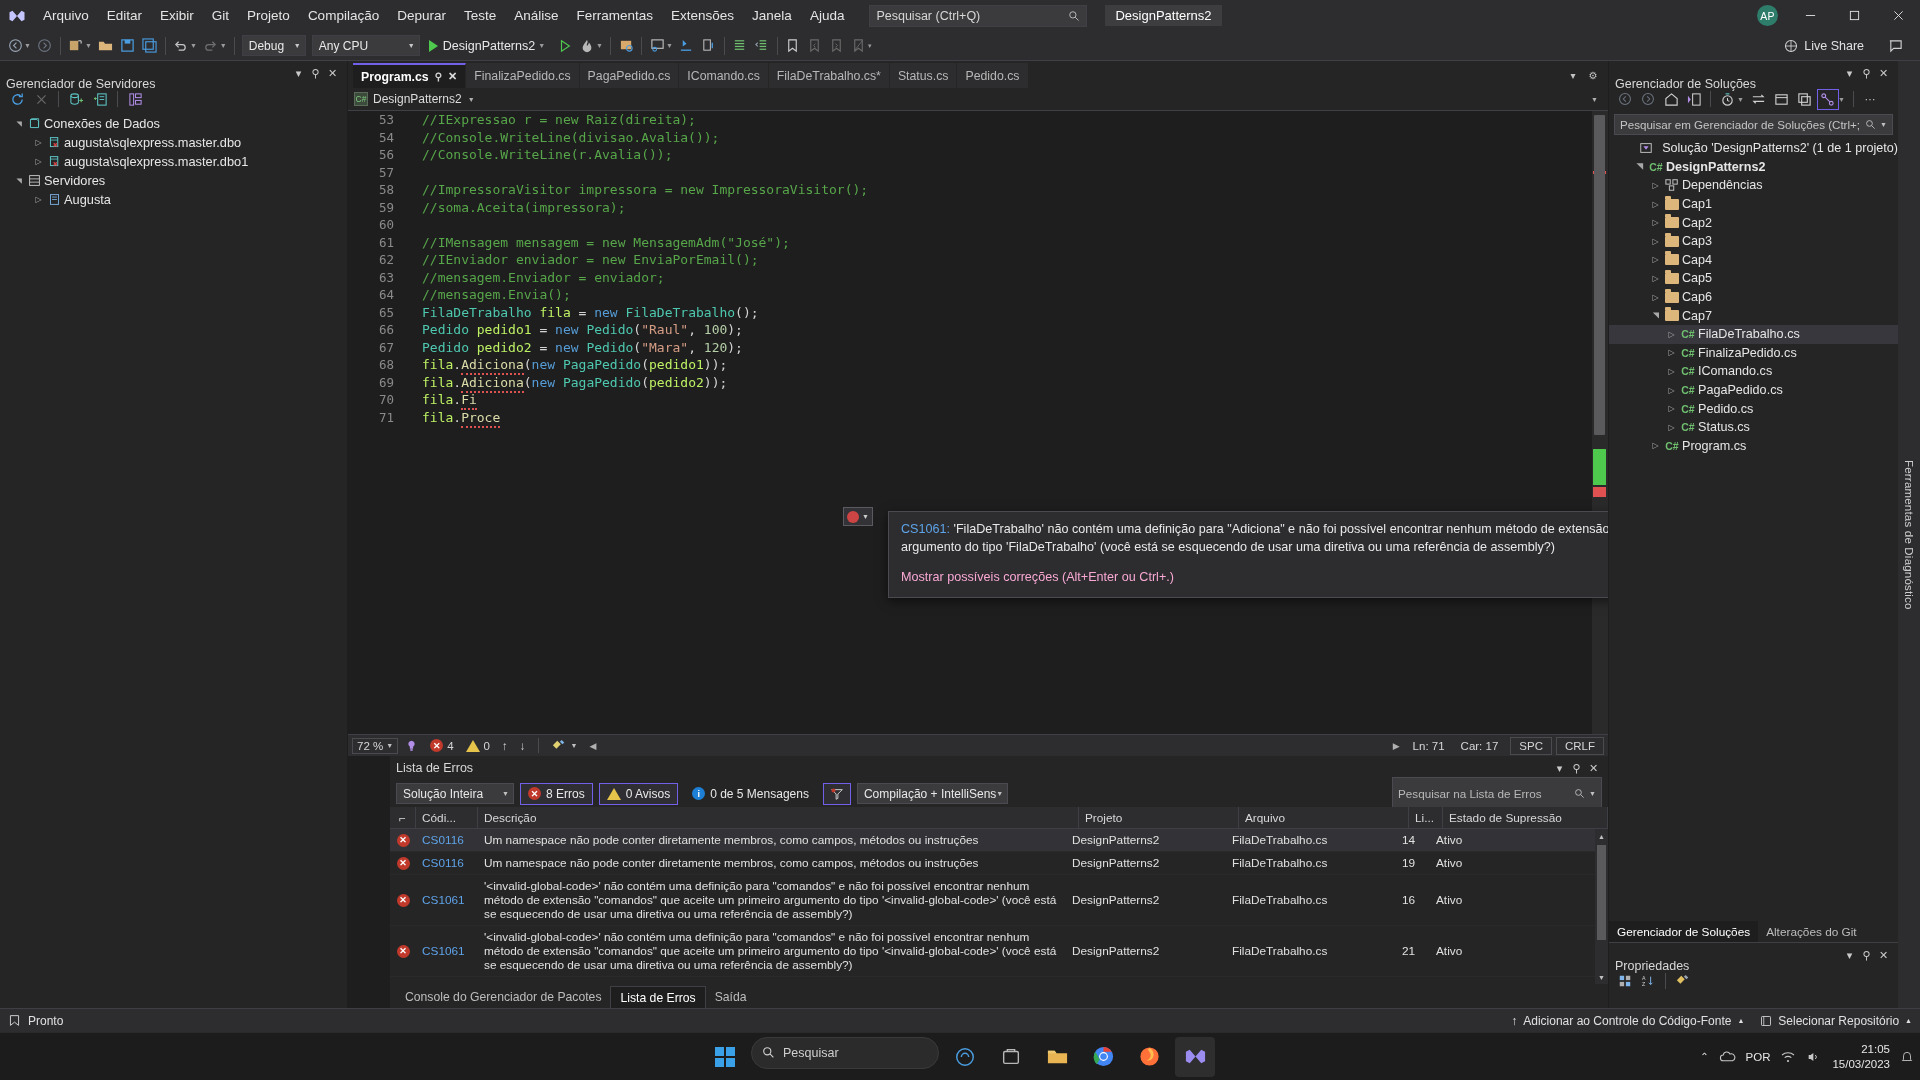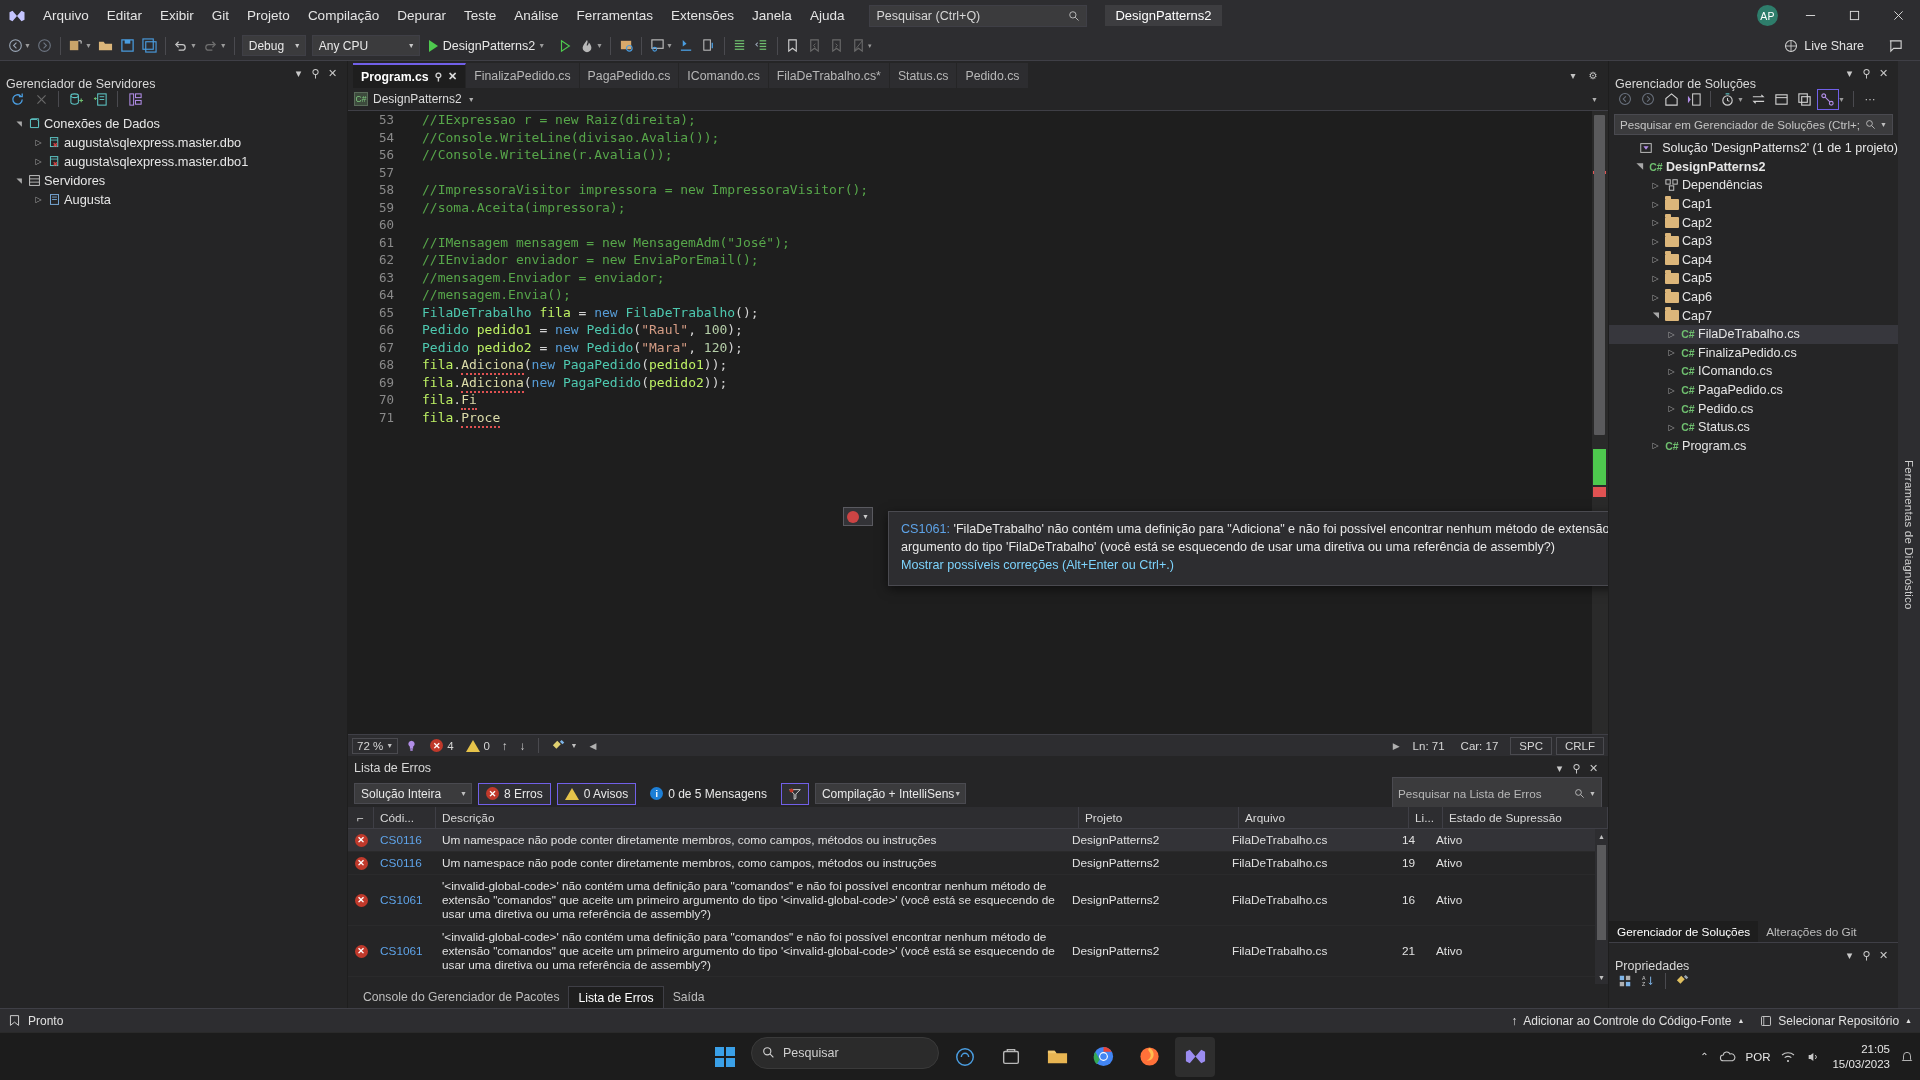--- a/index.html
+++ b/index.html
@@ -140,41 +140,41 @@
   .em-mark { position: absolute; left: 1px; width: 13px; height: 3px; background: #e05252; }
   .em-green { position: absolute; left: 1px; width: 13px; background: #4ec94e; }
 
   
   .errtip {
     position: absolute; background: #2d2d30; border: 1px solid #4a4a50;
     padding: 9px 12px 10px 12px; font-size: 12.6px; color: #e8e8e8;
     box-shadow: 0 3px 10px rgba(0,0,0,.55); z-index: 40; line-height: 1.42;
   }
   .errtip .code { color: #5ea3e8; }
-  .errtip .fixlink { color: #7dd3fc; display: block; }
+  .errtip .fixlink { color: #f9a8d4; margin-top: 12px; display: block; }
   .lightbulb {
     position: absolute; z-index: 41; background: #333337; border: 1px solid #5a5a60;
     height: 19px; display: flex; align-items: center; padding: 0 3px; gap: 3px;
   }
   .lightbulb .bulbdot { width: 12px; height: 12px; border-radius: 50%; background: #c44; position: relative; }
   .lightbulb .car { font-size: 7px; color: #ccc; }
 
   .editstatus {
     height: 22px; background: #2d2d30; border-top: 1px solid #3f3f46;
     display: flex; align-items: center; font-size: 11.5px; color: #d6d6d6; padding: 0 4px; gap: 2px;
   }
   .es-zoom { display: flex; align-items: center; gap: 3px; border: 1px solid #4a4a4f; padding: 1px 4px; }
   .es-item { display: flex; align-items: center; gap: 4px; padding: 0 5px; }
   .es-sep { width: 1px; height: 15px; background: #4a4a4f; margin: 0 6px; }
   .es-right { margin-left: auto; display: flex; align-items: center; }
   .es-right .cell { padding: 2px 8px; }
   .es-right .cell.box { border: 1px solid #4a4a4f; margin-left: 4px; }
 
   
-  .errpanel { height: 252px; background: #252526; display: flex; flex-direction: column; flex: 0 0 252px; }
+  .errpanel { height: 252px; background: #252526; display: flex; flex-direction: column; flex: 0 0 252px; margin-left: 42px; }
   .ep-head { height: 24px; display: flex; align-items: center; padding: 0 6px; font-size: 12.5px; color: #d8d8d8; }
   .ep-head .ttl { flex: 1; }
   .ep-head .ic { width: 17px; text-align: center; font-size: 11px; color: #c9c9c9; }
   .ep-tools { height: 27px; display: flex; align-items: center; gap: 6px; padding: 0 6px; }
   .ep-combo {
     height: 21px; background: #3b3b3d; border: 1px solid #4a4a50; min-width: 118px;
     display: flex; align-items: center; justify-content: space-between; padding: 0 4px 0 6px;
     font-size: 12px; color: #e8e8e8;
   }
   .ep-toggle {

